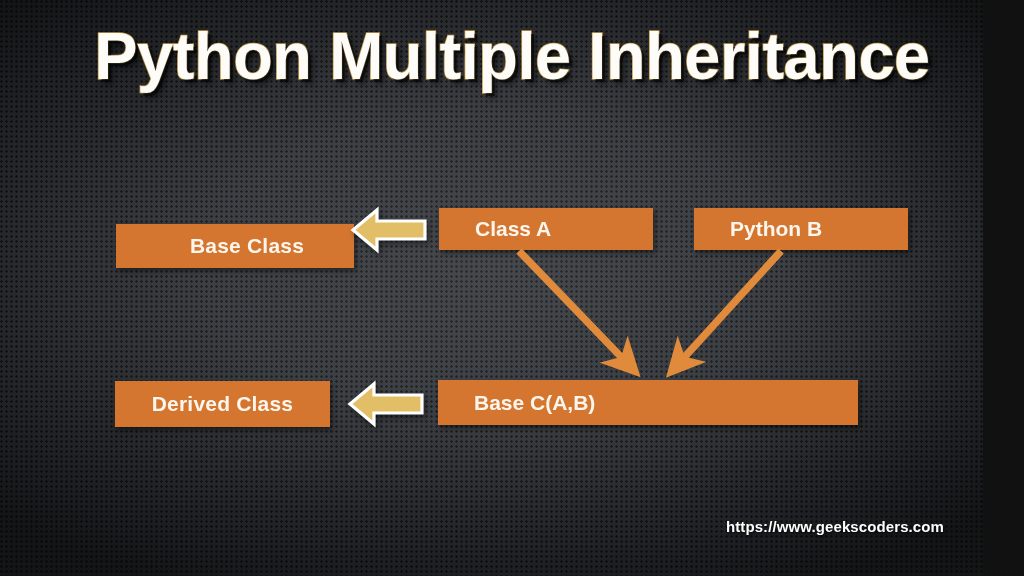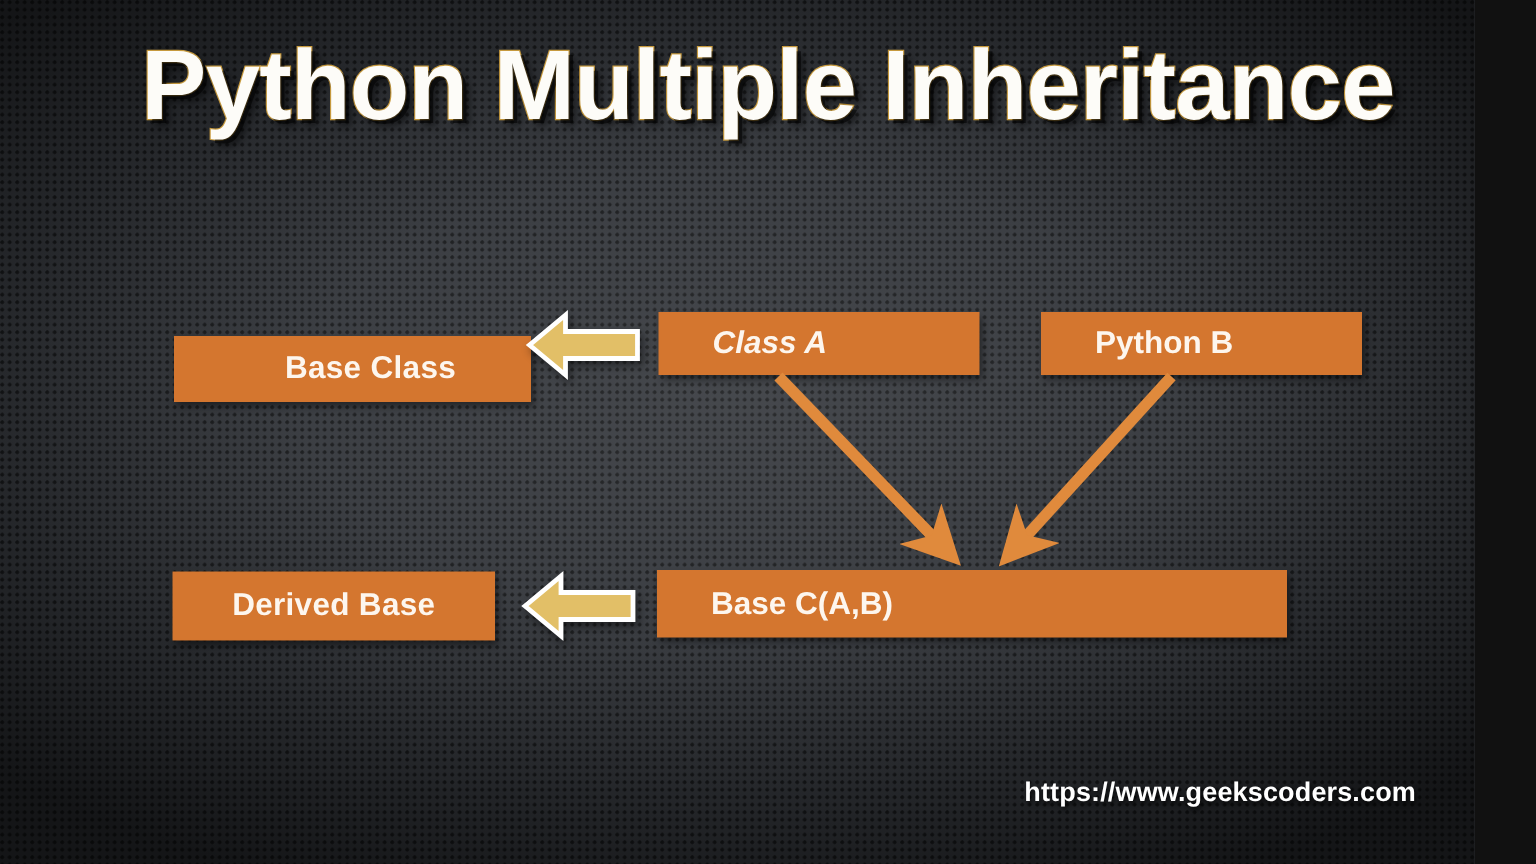--- a/index.html
+++ b/index.html
@@ -58,21 +58,21 @@
     letter-spacing: 0.2px;
   }
   .box.class-box {
     justify-content: flex-start;
     padding-left: 36px;
     box-sizing: border-box;
   }
 
   #box-base    { left: 116px; top: 224px; width: 214px; height: 44px; padding-left: 24px; }
   #box-derived { left: 115px; top: 381px; width: 215px; height: 46px; }
-  #box-class-a { left: 439px; top: 208px; width: 214px; height: 42px; font-style: italic; }
+  #box-class-a { left: 439px; top: 208px; width: 214px; height: 42px; }
   #box-class-b { left: 694px; top: 208px; width: 214px; height: 42px; }
   #box-class-c { left: 438px; top: 380px; width: 420px; height: 45px; }
 
   
   .pale-arrow {
     position: absolute;
     width: 78px;
     height: 52px;
     overflow: visible;
     filter: drop-shadow(2px 3px 3px rgba(0,0,0,0.45));
@@ -91,21 +91,21 @@
     pointer-events: none;
   }
 
   
   #footer-url {
     position: absolute;
     left: 0;
     top: 518px;
     width: 944px;
     text-align: right;
-    font-size: 18px;
+    font-size: 15px;
     font-weight: bold;
     color: #ffffff;
     letter-spacing: 0.1px;
     text-shadow: 1px 2px 3px rgba(0,0,0,0.7);
   }
 </style>
 </head>
 <body>
 
 <div id="slide">
@@ -137,21 +137,21 @@
         <path d="M0,0 L5.2,2.6 L0,5.2 L1.45,2.6 Z" fill="#e08a3c"></path>
       </marker>
     </defs>
     <g filter="">
       <line x1="519" y1="251" x2="625" y2="361" stroke="#e08a3c" stroke-width="7.5" marker-end="url(#head-l)"></line>
       <line x1="781" y1="251" x2="681" y2="361" stroke="#e08a3c" stroke-width="7.5" marker-end="url(#head-r)"></line>
     </g>
   </svg>
 
   <div class="box label-box" id="box-derived">
-    <span>Derived Base</span>
+    <span>Derived Class</span>
   </div>
 
   <svg class="pale-arrow" id="pale-arrow-bottom" viewBox="0 0 78 52">
     <polygon points="3,26 27,6 27,17 75,17 75,35 27,35 27,46" fill="#e2bf67" stroke="#ffffff" stroke-width="3.2" stroke-linejoin="miter"></polygon>
   </svg>
 
   <div class="box class-box" id="box-class-c">
     <span>Base C(A,B)</span>
   </div>
 

